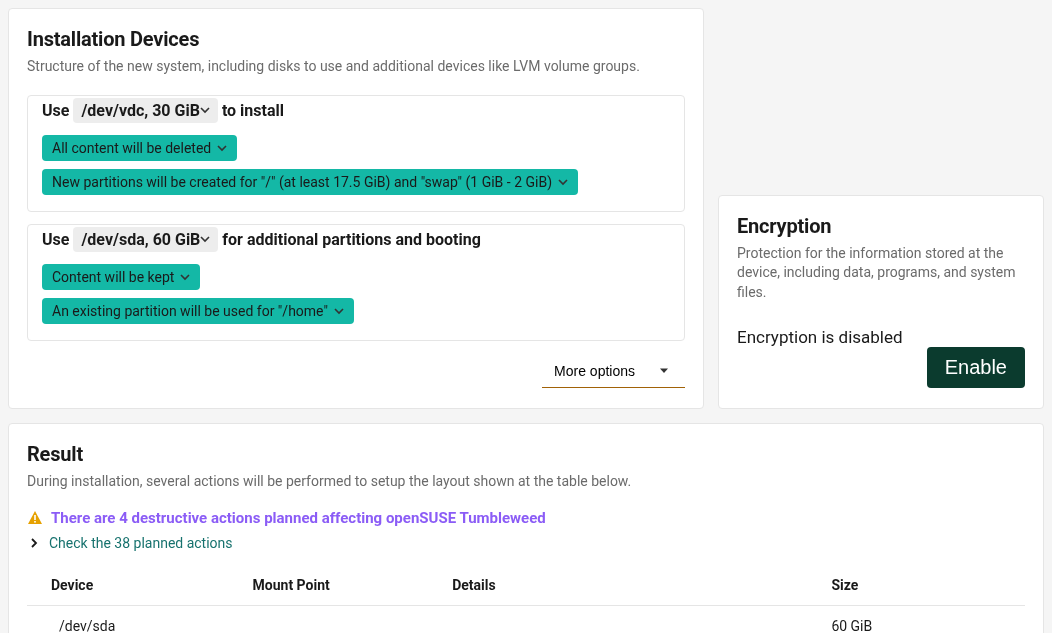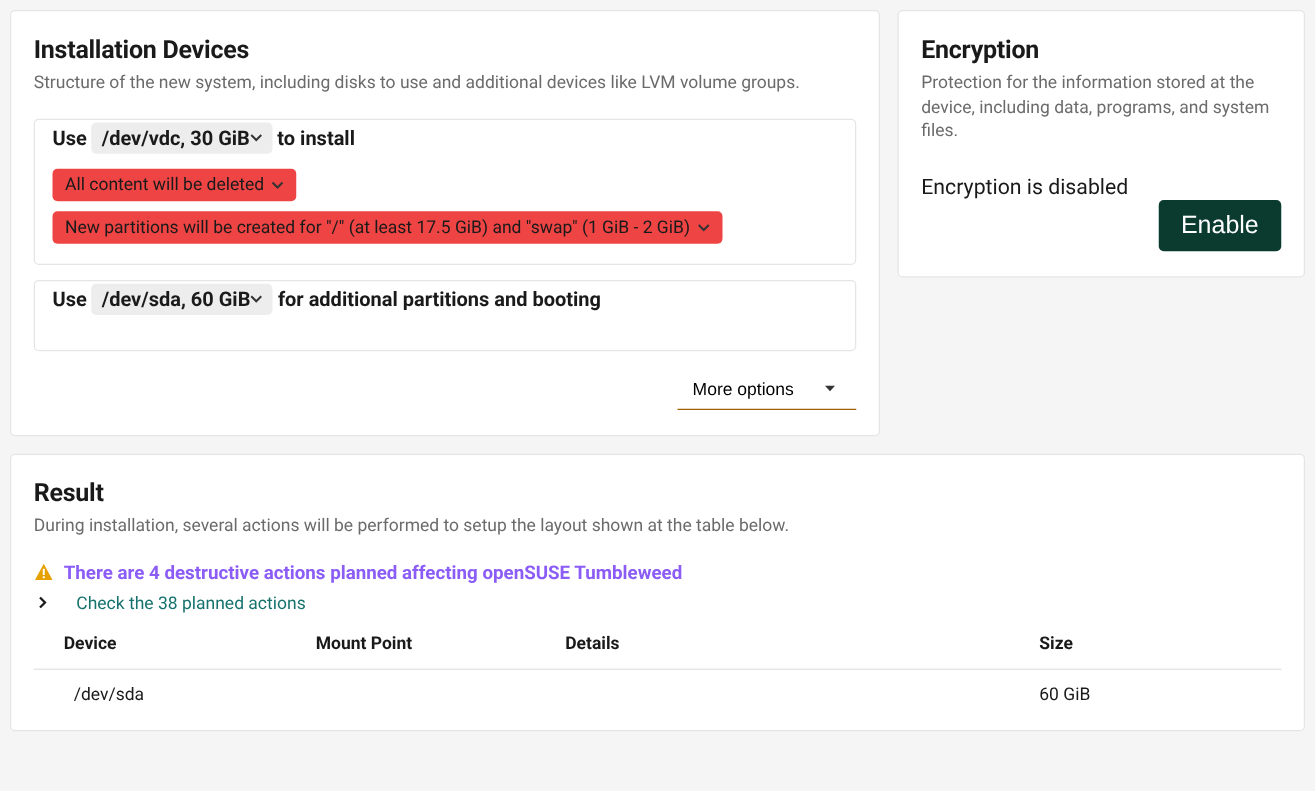--- a/index.html
+++ b/index.html
@@ -7,21 +7,21 @@
     font-family: -apple-system, BlinkMacSystemFont, "Segoe UI", Roboto, "Helvetica Neue", Arial, sans-serif;
     background: #f5f5f5;
     color: #1a1a1a;
     font-size: 14px;
     padding: 8px;
     width: 1052px;
   }
   .layout {
     display: flex;
     gap: 14px;
-    align-items: flex-start;
+    align-items: flex-end;
   }
   .card {
     background: #fff;
     border: 1px solid #e5e5e5;
     border-radius: 4px;
     padding: 18px 18px 20px 18px;
     position: relative;
   }
   .left-col { flex: 1; }
   .right-col { width: 326px; display:flex; flex-direction:column; }
@@ -57,21 +57,21 @@
     background: #ededed;
     border-radius: 4px;
     padding: 3px 8px 3px 8px;
     display: inline-flex;
     align-items: center;
     gap: 0;
     font-weight: 700;
     cursor: pointer;
   }
   .chip {
-    background: #ef4444;
+    background: #14b8a6;
     border-radius: 4px;
     padding: 5px 10px;
     display: inline-flex;
     align-items: center;
     gap: 6px;
     font-size: 14px;
     color: #1a1a1a;
     cursor: pointer;
     margin-bottom: 8px;
     margin-right: 6px;
@@ -125,22 +125,22 @@
     gap: 8px;
     color: #8b5cf6;
     font-weight: 700;
     font-size: 15px;
     margin-bottom: 8px;
   }
   .warning-icon { width:16px; height:16px; flex-shrink:0; }
   .check-row {
     display:flex;
     align-items:flex-start;
-    gap: 20px;
-    margin-bottom: 8px;
+    gap: 8px;
+    margin-bottom: 18px;
   }
   .check-row .arrow { font-weight:700; font-size:14px; color:#1a1a1a; width:14px; text-align:center; }
   .check-link {
     color: #17726e;
     font-size: 14px;
     cursor:pointer;
   }
   table.result-table {
     width: 100%;
     border-collapse: collapse;
@@ -209,20 +209,38 @@
           <span>Use</span>
           <span class="dev-pill">
             <span>/dev/sda, 60 GiB</span>
             <span class="chev">
               <svg viewBox="0 0 10 10" width="10" height="10">
                   <path d="M1 3 L5 7 L9 3" fill="none" stroke="#333" stroke-width="1.6"></path>
                 </svg>
             </span>
           </span>
           <span>for additional partitions and booting</span>
+        </div>
+        <div>
+          <span class="chip">
+            <span>Content will be kept</span>
+            <span class="chev">
+              <svg viewBox="0 0 10 10" width="10" height="10">
+                  <path d="M1 3 L5 7 L9 3" fill="none" stroke="#333" stroke-width="1.6"></path>
+                </svg>
+            </span>
+          </span><br>
+          <span class="chip">
+            <span>An existing partition will be used for "/home"</span>
+            <span class="chev">
+              <svg viewBox="0 0 10 10" width="10" height="10">
+                  <path d="M1 3 L5 7 L9 3" fill="none" stroke="#333" stroke-width="1.6"></path>
+                </svg>
+            </span>
+          </span>
         </div>
       </div>
 
       <div class="more-options-row">
         <button class="more-options">
           <span>More options</span>
           <span>
             <svg viewBox="0 0 10 10" width="10" height="10">
                 <path d="M1 2.5 L5 7 L9 2.5 Z" fill="#333"></path>
               </svg>

